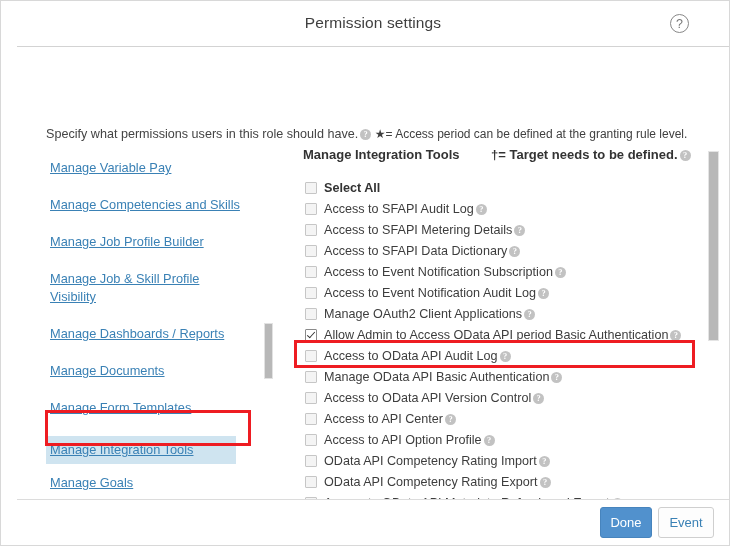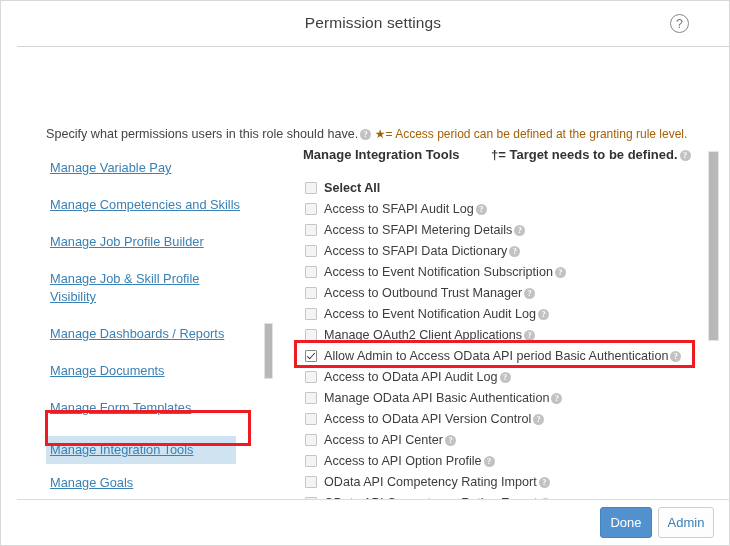--- a/index.html
+++ b/index.html
@@ -69,21 +69,21 @@
   }
 
   .intro {
     position: absolute;
     left: 29px;
     top: 80px;
     font-size: 12.6px;
     color: #444444;
     white-space: nowrap;
   }
-  .intro .star { font-size: 12px; color: #a16207; }
+  .intro .star { font-size: 12px; color: #404040; }
 
   .info-dot {
     display: inline-block;
     width: 11px;
     height: 11px;
     border-radius: 50%;
     background: #c2c2c2;
     color: #ffffff;
     font-size: 8.5px;
     line-height: 11px;
@@ -309,21 +309,20 @@
       <div class="perm-header">
         <span class="ph-title">Manage Integration Tools</span>
         <span class="ph-note"><span>†= Target needs to be defined.</span><span class="info-dot">?</span></span>
       </div>
       <div class="perm-list">
           <div class="perm-row bold"><span class="cb"></span><span>Select All</span></div>
           <div class="perm-row"><span class="cb"></span><span>Access to SFAPI Audit Log</span><span class="info-dot">?</span></div>
           <div class="perm-row"><span class="cb"></span><span>Access to SFAPI Metering Details</span><span class="info-dot">?</span></div>
           <div class="perm-row"><span class="cb"></span><span>Access to SFAPI Data Dictionary</span><span class="info-dot">?</span></div>
           <div class="perm-row"><span class="cb"></span><span>Access to Event Notification Subscription</span><span class="info-dot">?</span></div>
-          <div class="perm-row"><span class="cb"></span><span>Access to Outbound Trust Manager</span><span class="info-dot">?</span></div>
           <div class="perm-row"><span class="cb"></span><span>Access to Event Notification Audit Log</span><span class="info-dot">?</span></div>
           <div class="perm-row"><span class="cb"></span><span>Manage OAuth2 Client Applications</span><span class="info-dot">?</span></div>
           <div class="perm-row"><span class="cb checked"></span><span>Allow Admin to Access OData API period Basic Authentication</span><span class="info-dot">?</span></div>
           <div class="perm-row"><span class="cb"></span><span>Access to OData API Audit Log</span><span class="info-dot">?</span></div>
           <div class="perm-row"><span class="cb"></span><span>Manage OData API Basic Authentication</span><span class="info-dot">?</span></div>
           <div class="perm-row"><span class="cb"></span><span>Access to OData API Version Control</span><span class="info-dot">?</span></div>
           <div class="perm-row"><span class="cb"></span><span>Access to API Center</span><span class="info-dot">?</span></div>
           <div class="perm-row"><span class="cb"></span><span>Access to API Option Profile</span><span class="info-dot">?</span></div>
           <div class="perm-row"><span class="cb"></span><span>OData API Competency Rating Import</span><span class="info-dot">?</span></div>
           <div class="perm-row"><span class="cb"></span><span>OData API Competency Rating Export</span><span class="info-dot">?</span></div>
@@ -331,16 +330,16 @@
         </div>
     </div>
     <div class="right-scroll-thumb"></div>
 
     <div class="redbox" id="redbox-left"></div>
     <div class="redbox" id="redbox-right"></div>
   </div>
 
   <div class="footer">
     <div class="btn btn-done">Done</div>
-    <div class="btn btn-cancel">Admin</div>
+    <div class="btn btn-cancel">Event</div>
   </div>
 
 </div>
 
 </body></html>

